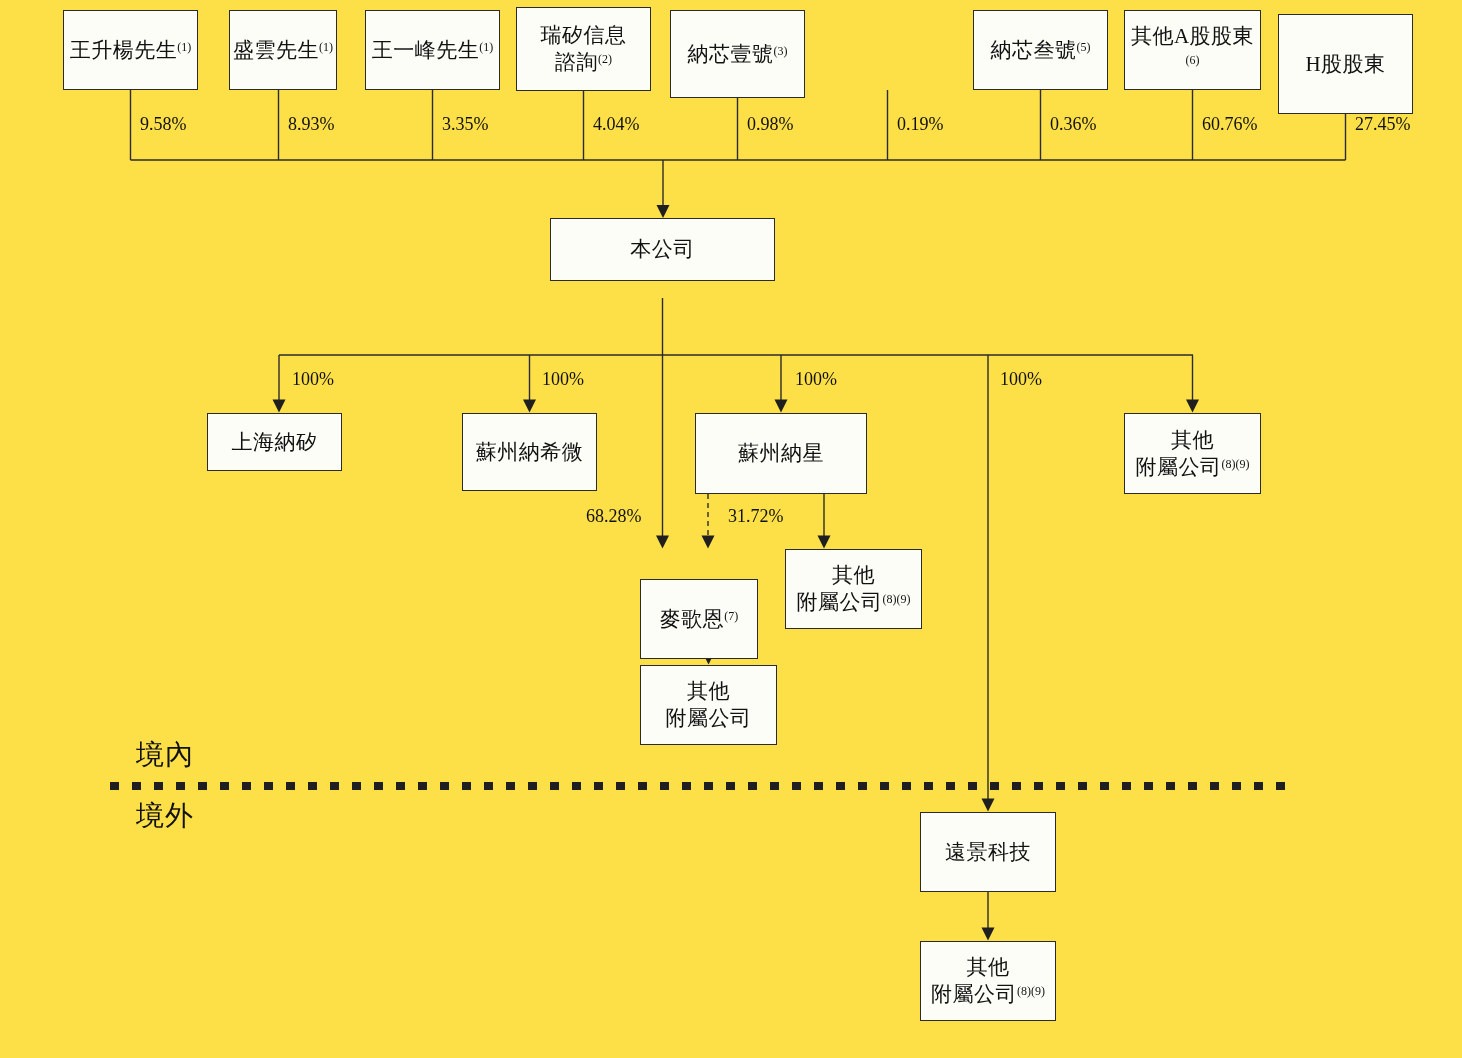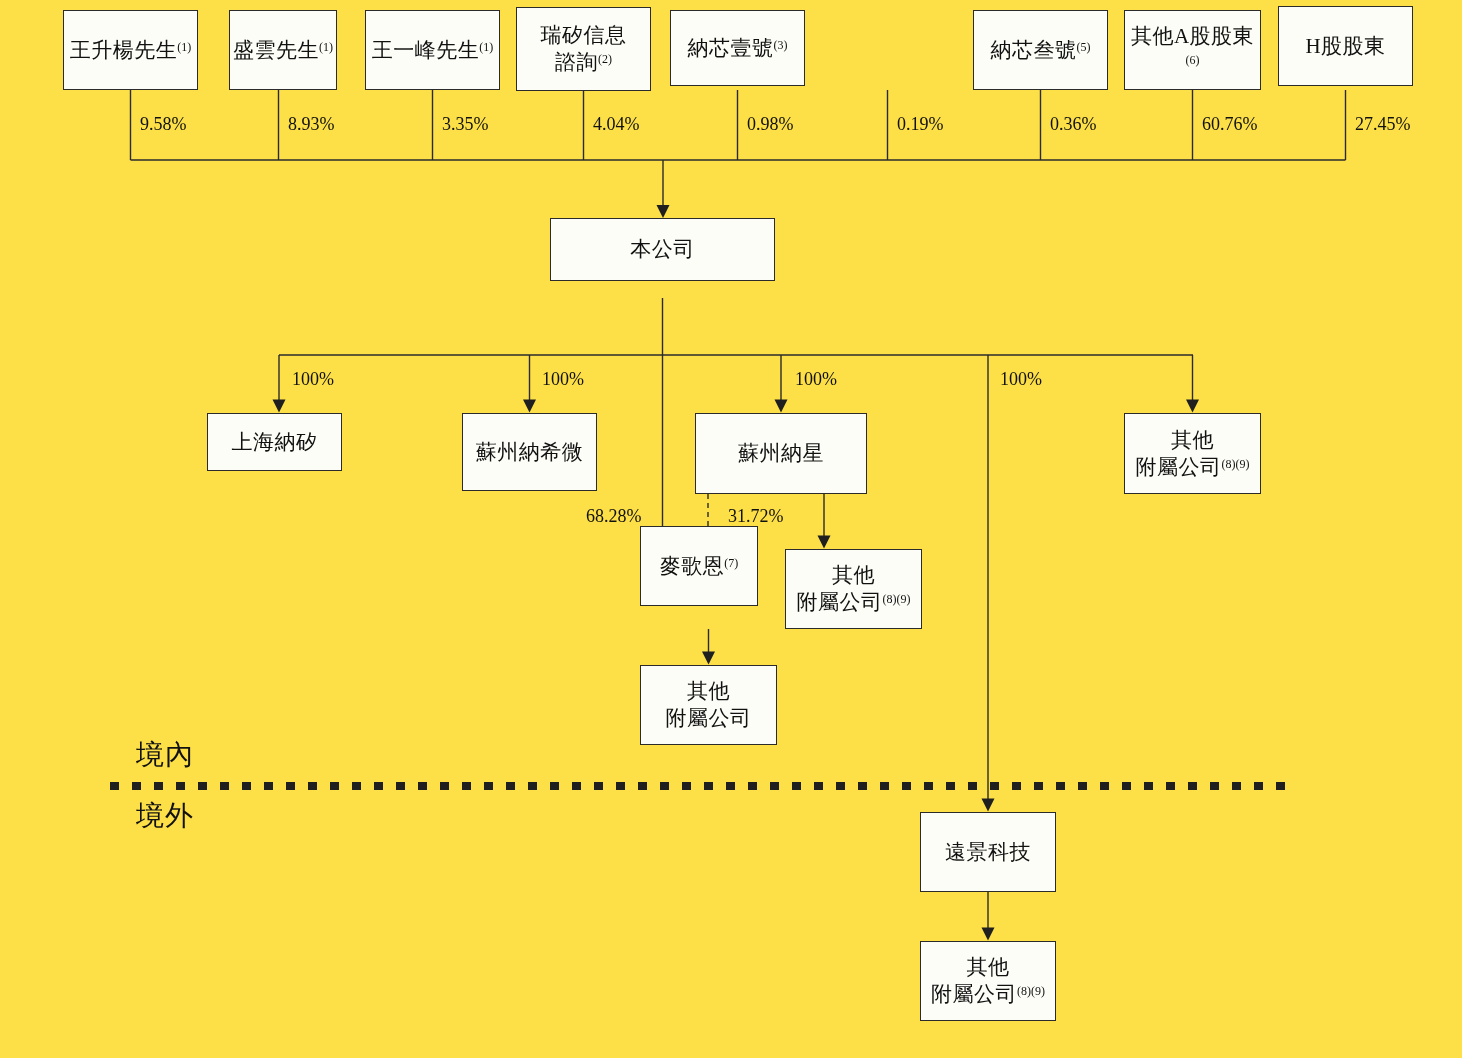--- a/index.html
+++ b/index.html
@@ -72,30 +72,30 @@
   </div>
   <div class="box" style="left:229px;top:10px;width:108px;height:80px">
     <div class="lbl"><span>盛雲先生</span><sup>(1)</sup></div>
   </div>
   <div class="box" style="left:365px;top:10px;width:135px;height:80px">
     <div class="lbl"><span>王一峰先生</span><sup>(1)</sup></div>
   </div>
   <div class="box" style="left:516px;top:7px;width:135px;height:84px">
     <div class="lbl"><span>瑞矽信息</span><br><span>諮詢</span><sup>(2)</sup></div>
   </div>
-  <div class="box" style="left:670px;top:10px;width:135px;height:76px">
+  <div class="box" style="left:670px;top:10px;width:135px;height:88px">
     <div class="lbl"><span>納芯壹號</span><sup>(3)</sup></div>
   </div>
   <div class="box" style="left:973px;top:10px;width:135px;height:80px">
     <div class="lbl"><span>納芯叁號</span><sup>(5)</sup></div>
   </div>
   <div class="box" style="left:1124px;top:10px;width:137px;height:80px">
     <div class="lbl"><span>其他A股股東</span><sup>(6)</sup></div>
   </div>
-  <div class="box" style="left:1278px;top:6px;width:135px;height:80px">
+  <div class="box" style="left:1278px;top:14px;width:135px;height:100px">
     <div class="lbl"><span>H股股東</span></div>
   </div>
 
   <div class="pct" style="left:140px;top:114px">9.58%</div>
   <div class="pct" style="left:288px;top:114px">8.93%</div>
   <div class="pct" style="left:442px;top:114px">3.35%</div>
   <div class="pct" style="left:593px;top:114px">4.04%</div>
   <div class="pct" style="left:747px;top:114px">0.98%</div>
   <div class="pct" style="left:897px;top:114px">0.19%</div>
   <div class="pct" style="left:1050px;top:114px">0.36%</div>
@@ -120,21 +120,21 @@
   <div class="box" style="left:695px;top:413px;width:172px;height:81px">
     <div class="lbl"><span>蘇州納星</span></div>
   </div>
   <div class="box" style="left:1124px;top:413px;width:137px;height:81px">
     <div class="lbl"><span>其他</span><br><span>附屬公司</span><sup>(8)(9)</sup></div>
   </div>
 
   <div class="pct" style="left:586px;top:506px">68.28%</div>
   <div class="pct" style="left:728px;top:506px">31.72%</div>
 
-  <div class="box" style="left:640px;top:526px;width:118px;height:80px">
+  <div class="box" style="left:640px;top:579px;width:118px;height:80px">
     <div class="lbl"><span>麥歌恩</span><sup>(7)</sup></div>
   </div>
   <div class="box" style="left:785px;top:549px;width:137px;height:80px">
     <div class="lbl"><span>其他</span><br><span>附屬公司</span><sup>(8)(9)</sup></div>
   </div>
   <div class="box" style="left:640px;top:665px;width:137px;height:80px">
     <div class="lbl"><span>其他</span><br><span>附屬公司</span></div>
   </div>
 
   <div class="region" style="left:136px;top:736px">境內</div>

